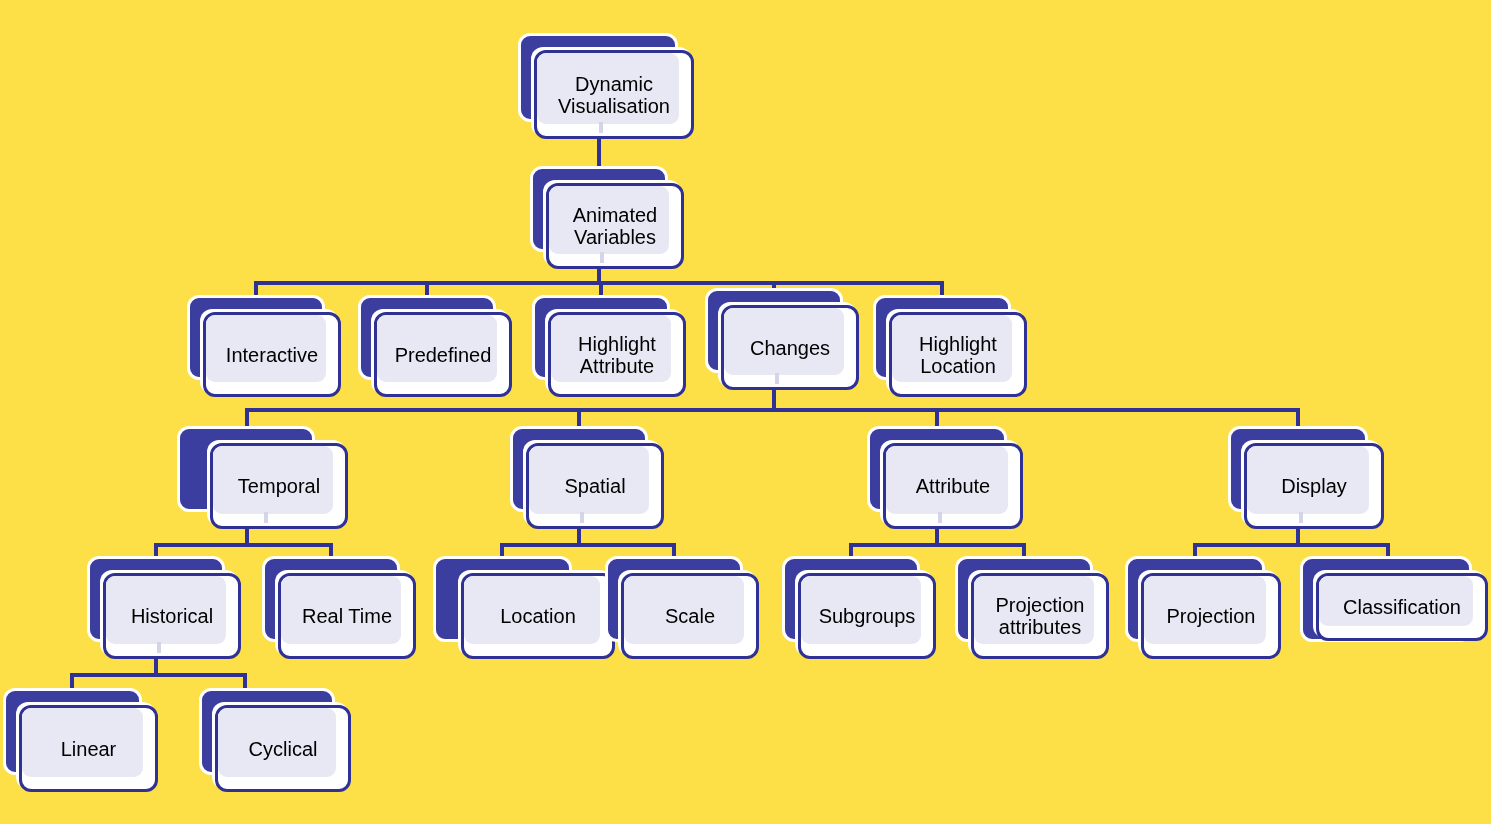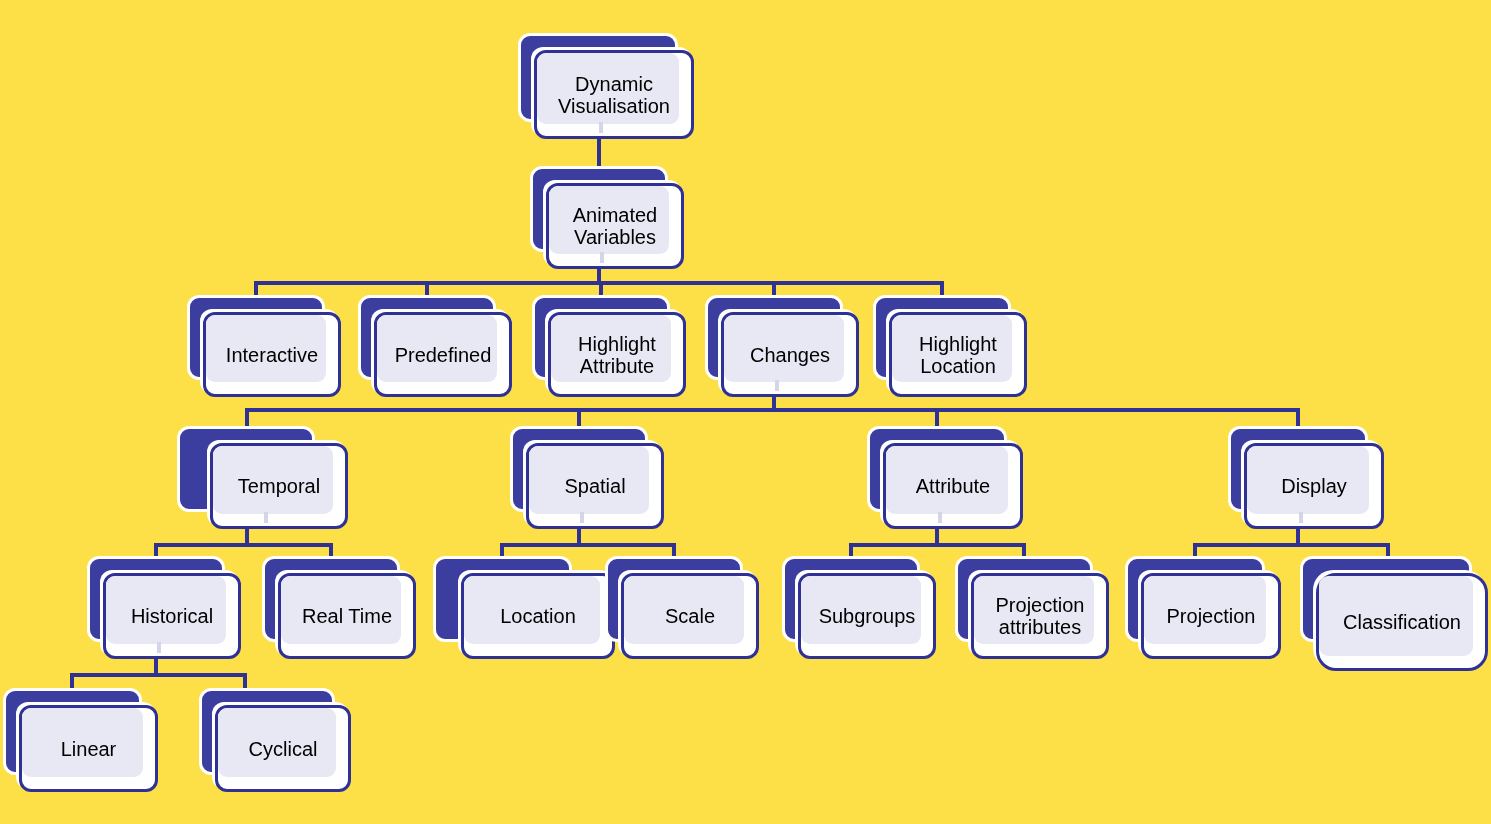--- a/index.html
+++ b/index.html
@@ -116,21 +116,21 @@
         <div class="label">Predefined</div>
       </div>
     </div>
     <div class="node" style="left: 532px; top: 295px; width: 154px; height: 102px;">
       <div class="back" style="width: 138px; height: 85px;"></div>
       <div class="front" style="left: 16px; top: 17px; width: 138px; height: 85px;">
         <div class="panel"></div>
         <div class="label">Highlight Attribute</div>
       </div>
     </div>
-    <div class="node" style="left: 705px; top: 295px; width: 154px; height: 102px;">
+    <div class="node" style="left: 705px; top: 288px; width: 154px; height: 102px;">
       <div class="back" style="width: 138px; height: 85px;"></div>
       <div class="front" style="left: 16px; top: 17px; width: 138px; height: 85px;">
         <div class="panel"></div>
         <div class="tail" style="left: 51px;"></div>
         <div class="label">Changes</div>
       </div>
     </div>
     <div class="node" style="left: 873px; top: 295px; width: 154px; height: 102px;">
       <div class="back" style="width: 138px; height: 85px;"></div>
       <div class="front" style="left: 16px; top: 17px; width: 138px; height: 85px;">
@@ -215,21 +215,21 @@
     </div>
     <div class="node" style="left: 1125px; top: 556px; width: 156px; height: 103px;">
       <div class="back" style="width: 140px; height: 86px;"></div>
       <div class="front" style="left: 16px; top: 17px; width: 140px; height: 86px;">
         <div class="panel"></div>
         <div class="label">Projection</div>
       </div>
     </div>
     <div class="node" style="left: 1300px; top: 556px; width: 188px; height: 103px;">
       <div class="back" style="width: 172px; height: 86px;"></div>
-      <div class="front" style="left: 16px; top: 17px; width: 172px; height: 98px; border-radius: 20px;">
+      <div class="front" style="left: 16px; top: 17px; width: 172px; height: 68px;">
         <div class="panel"></div>
         <div class="label">Classification</div>
       </div>
     </div>
     <div class="node" style="left: 3px; top: 688px; width: 155px; height: 104px;">
       <div class="back" style="width: 139px; height: 87px;"></div>
       <div class="front" style="left: 16px; top: 17px; width: 139px; height: 87px;">
         <div class="panel"></div>
         <div class="label">Linear</div>
       </div>

